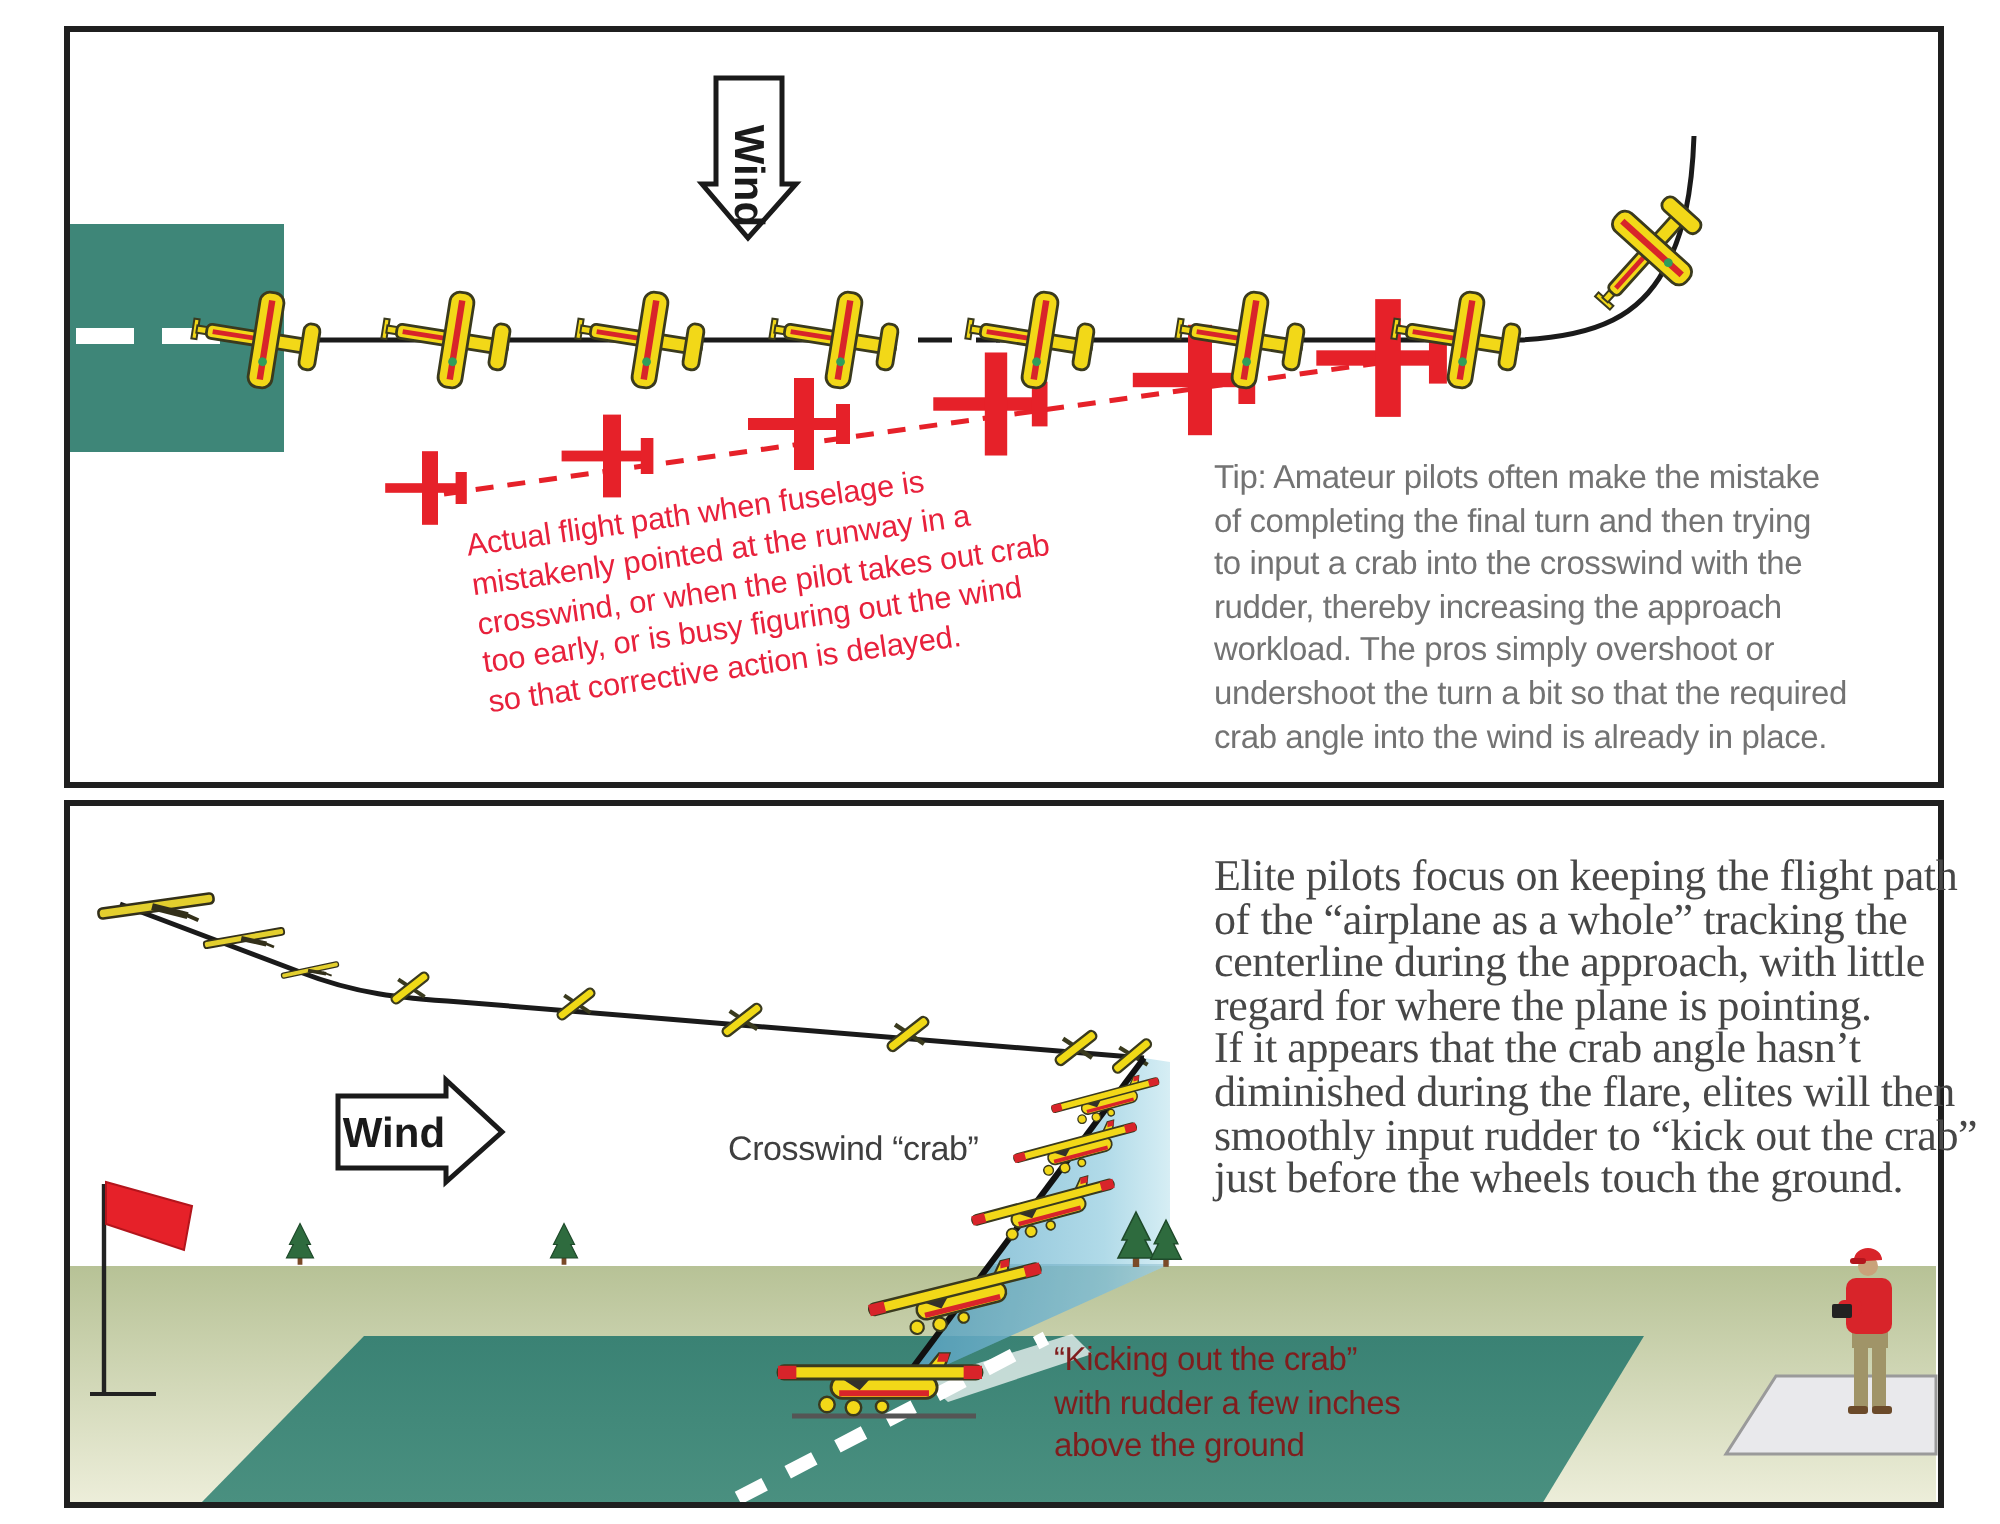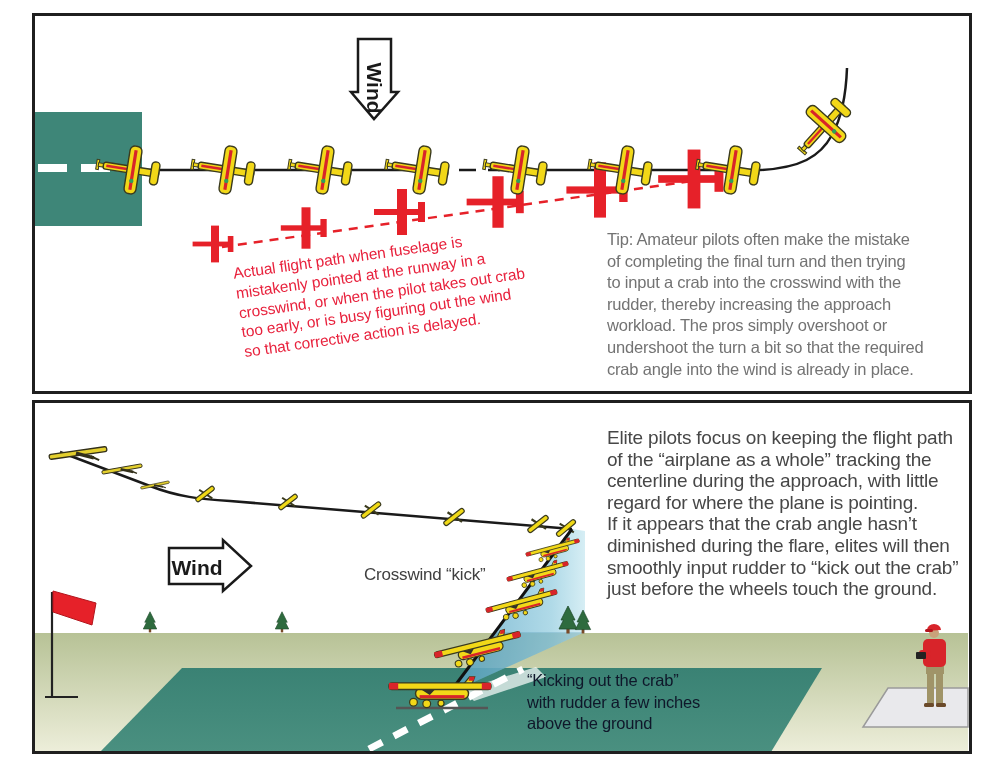--- a/index.html
+++ b/index.html
@@ -1,24 +1,24 @@
 <!DOCTYPE html>
 <html><head>
 <meta charset="utf-8">
 <style>
   html,body{margin:0;padding:0;background:#ffffff;}
   body{width:1000px;height:762px;position:relative;font-family:"Liberation Sans",sans-serif;overflow:hidden;}
   #scene{position:absolute;left:0;top:0;z-index:1;}
   .note{position:absolute;z-index:2;white-space:pre;}
   .tip-note{left:607px;top:229px;font-size:16.5px;line-height:21.6px;letter-spacing:-0.2px;color:#737373;}
-  .elite-note{left:607px;top:427px;font-size:19px;line-height:21.6px;letter-spacing:-0.2px;color:#474747;}
+  .elite-note{left:607px;top:427px;font-size:22px;line-height:21.6px;letter-spacing:-0.2px;color:#474747;font-family:Liberation Serif, serif;}
   .red-note{left:232px;top:264px;font-size:15.5px;line-height:19.8px;letter-spacing:-0.1px;color:#e8213c;
             transform:rotate(-8deg);transform-origin:0 0;}
   .crosswind-label{left:364px;top:565px;font-size:17px;color:#3f3f3f;letter-spacing:-0.2px;}
-  .kick-note{left:527px;top:670px;font-size:16.5px;line-height:21.5px;color:#0f172a;letter-spacing:-0.2px;}
+  .kick-note{left:527px;top:670px;font-size:16.5px;line-height:21.5px;color:#7f1d1d;letter-spacing:-0.2px;}
 </style>
 </head>
 <body>
 
 <svg id="scene" width="1000" height="762" viewBox="0 0 1000 762" xmlns="http://www.w3.org/2000/svg" xmlns:xlink="http://www.w3.org/1999/xlink">
   <defs>
 
     <g id="planeTop">
       <rect x="-37" y="-5" width="2.6" height="10" fill="#f2d818" stroke="#3a3a1e" stroke-width="1"></rect>
       <rect x="-35" y="-1.8" width="5.5" height="3.6" fill="#f2d818" stroke="#3a3a1e" stroke-width="1"></rect>
@@ -194,16 +194,16 @@
 undershoot the turn a bit so that the required
 crab angle into the wind is already in place.</div>
 <div class="note elite-note">Elite pilots focus on keeping the flight path
 of the “airplane as a whole” tracking the
 centerline during the approach, with little
 regard for where the plane is pointing.
 If it appears that the crab angle hasn’t
 diminished during the flare, elites will then
 smoothly input rudder to “kick out the crab”
 just before the wheels touch the ground.</div>
-<div class="note crosswind-label">Crosswind “kick”</div>
+<div class="note crosswind-label">Crosswind “crab”</div>
 <div class="note kick-note">“Kicking out the crab”
 with rudder a few inches
 above the ground</div>
 
 </body></html>

